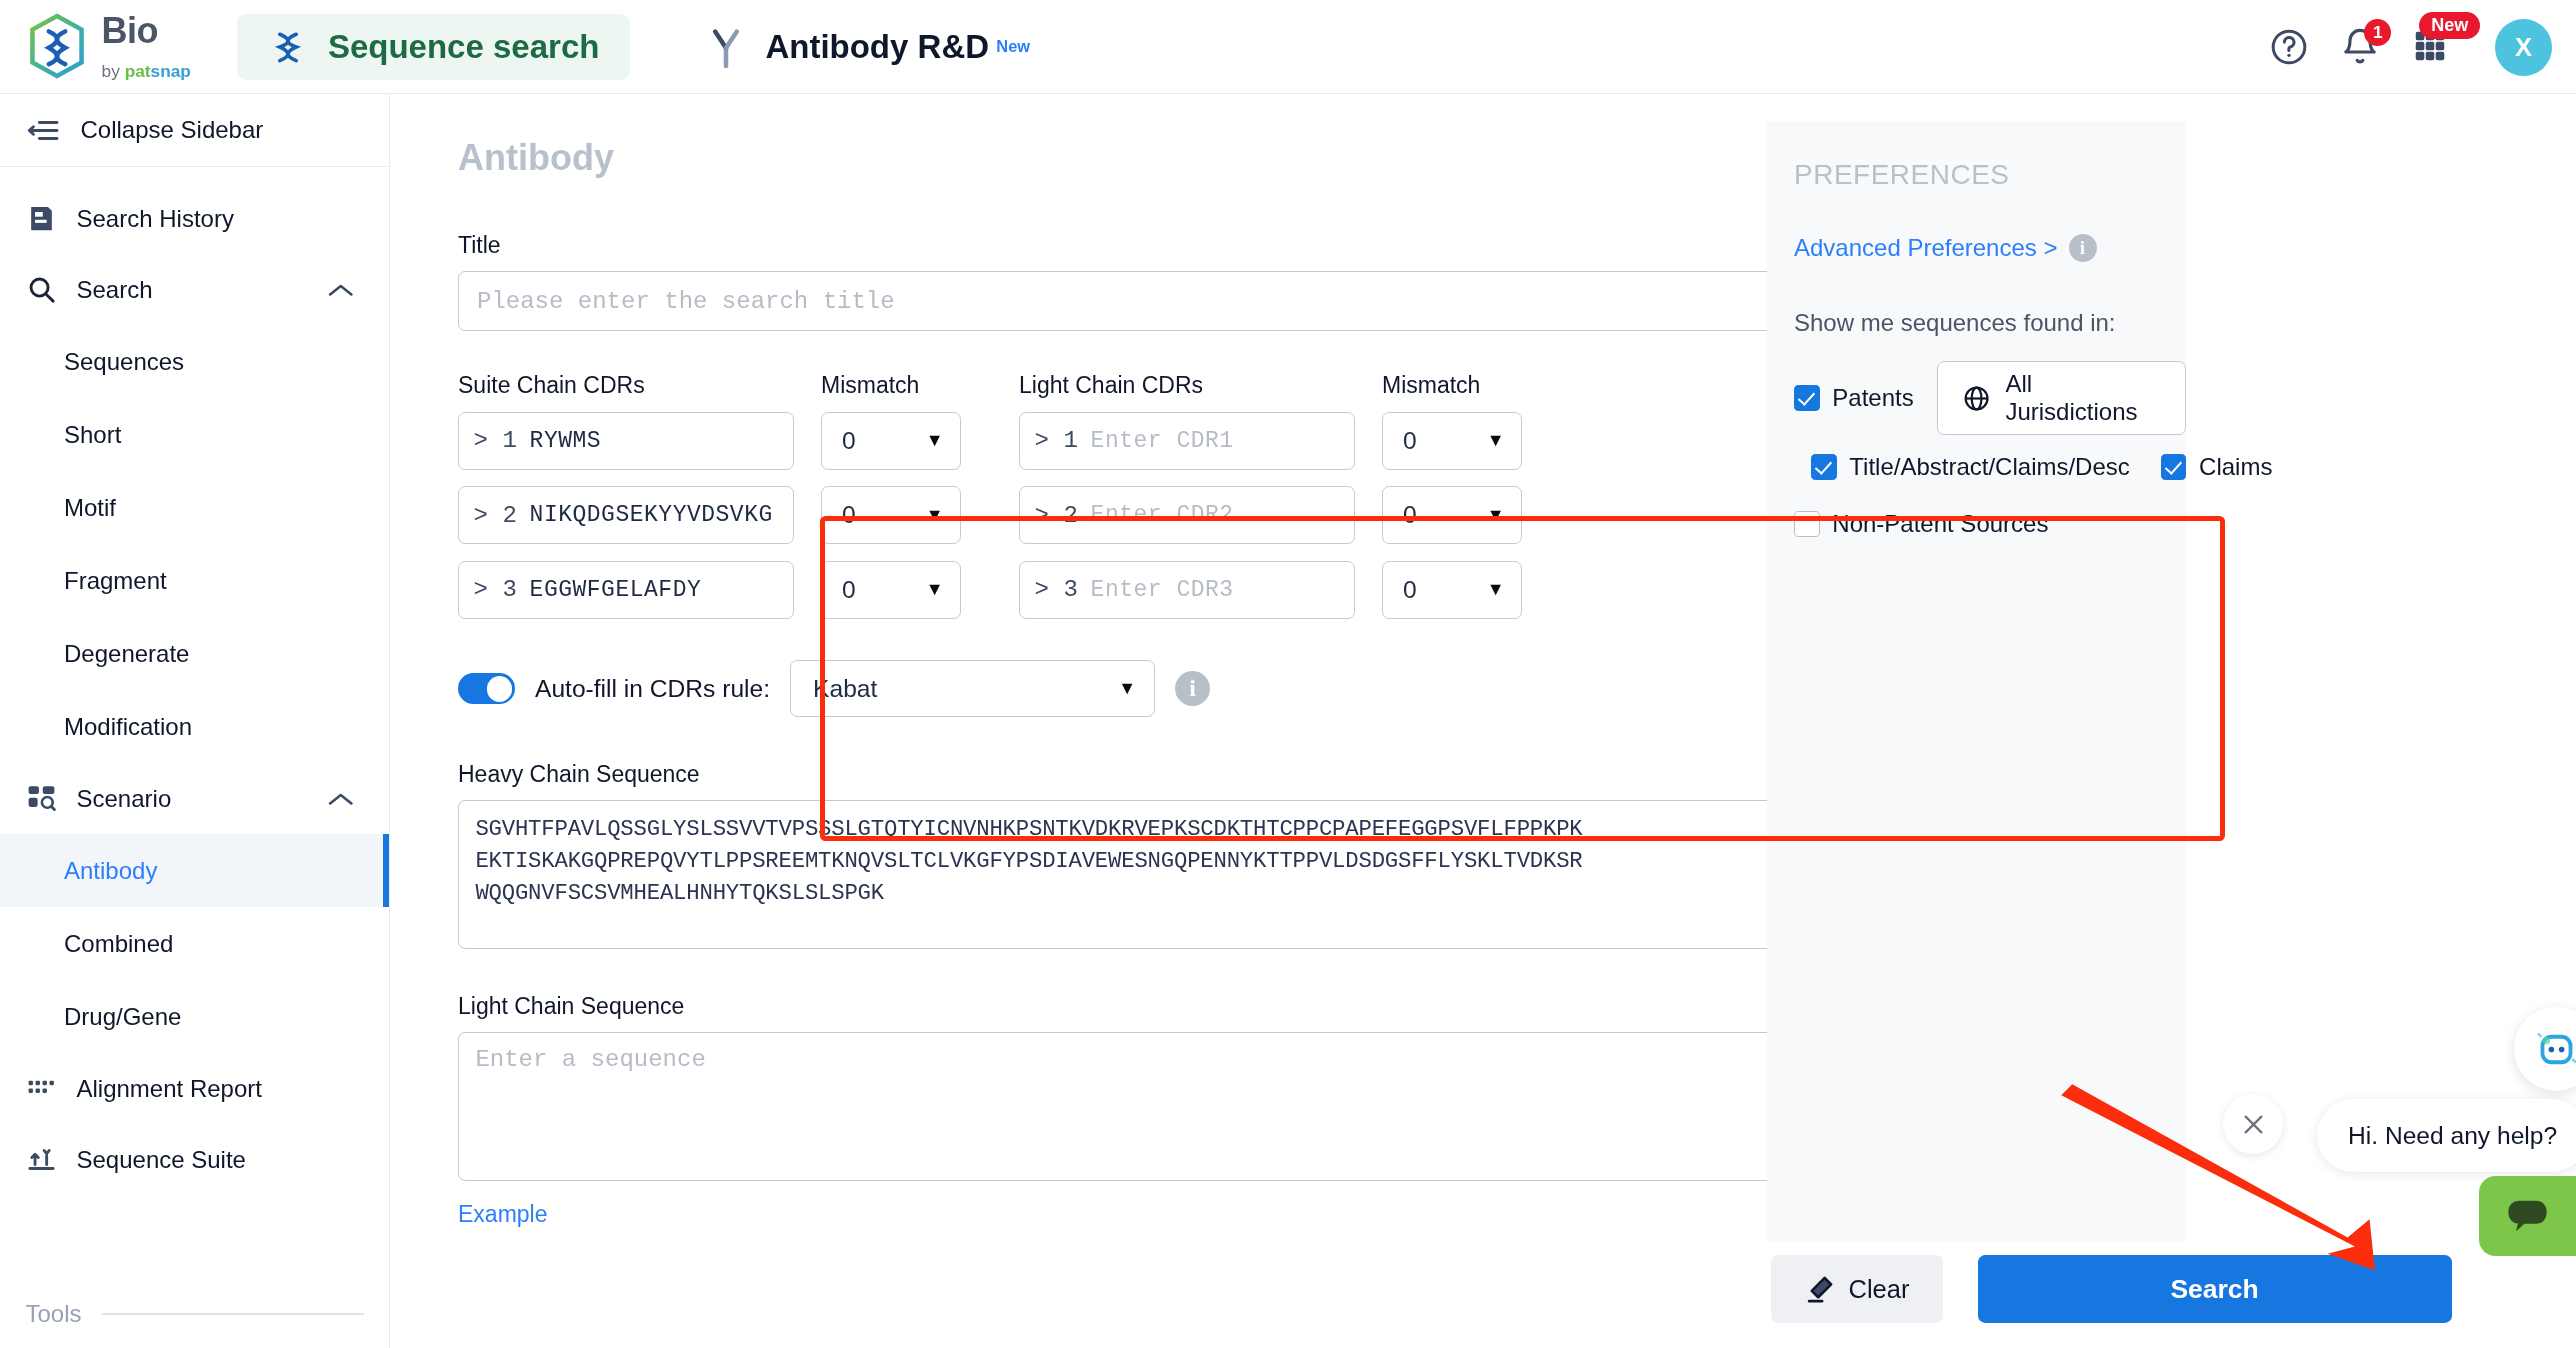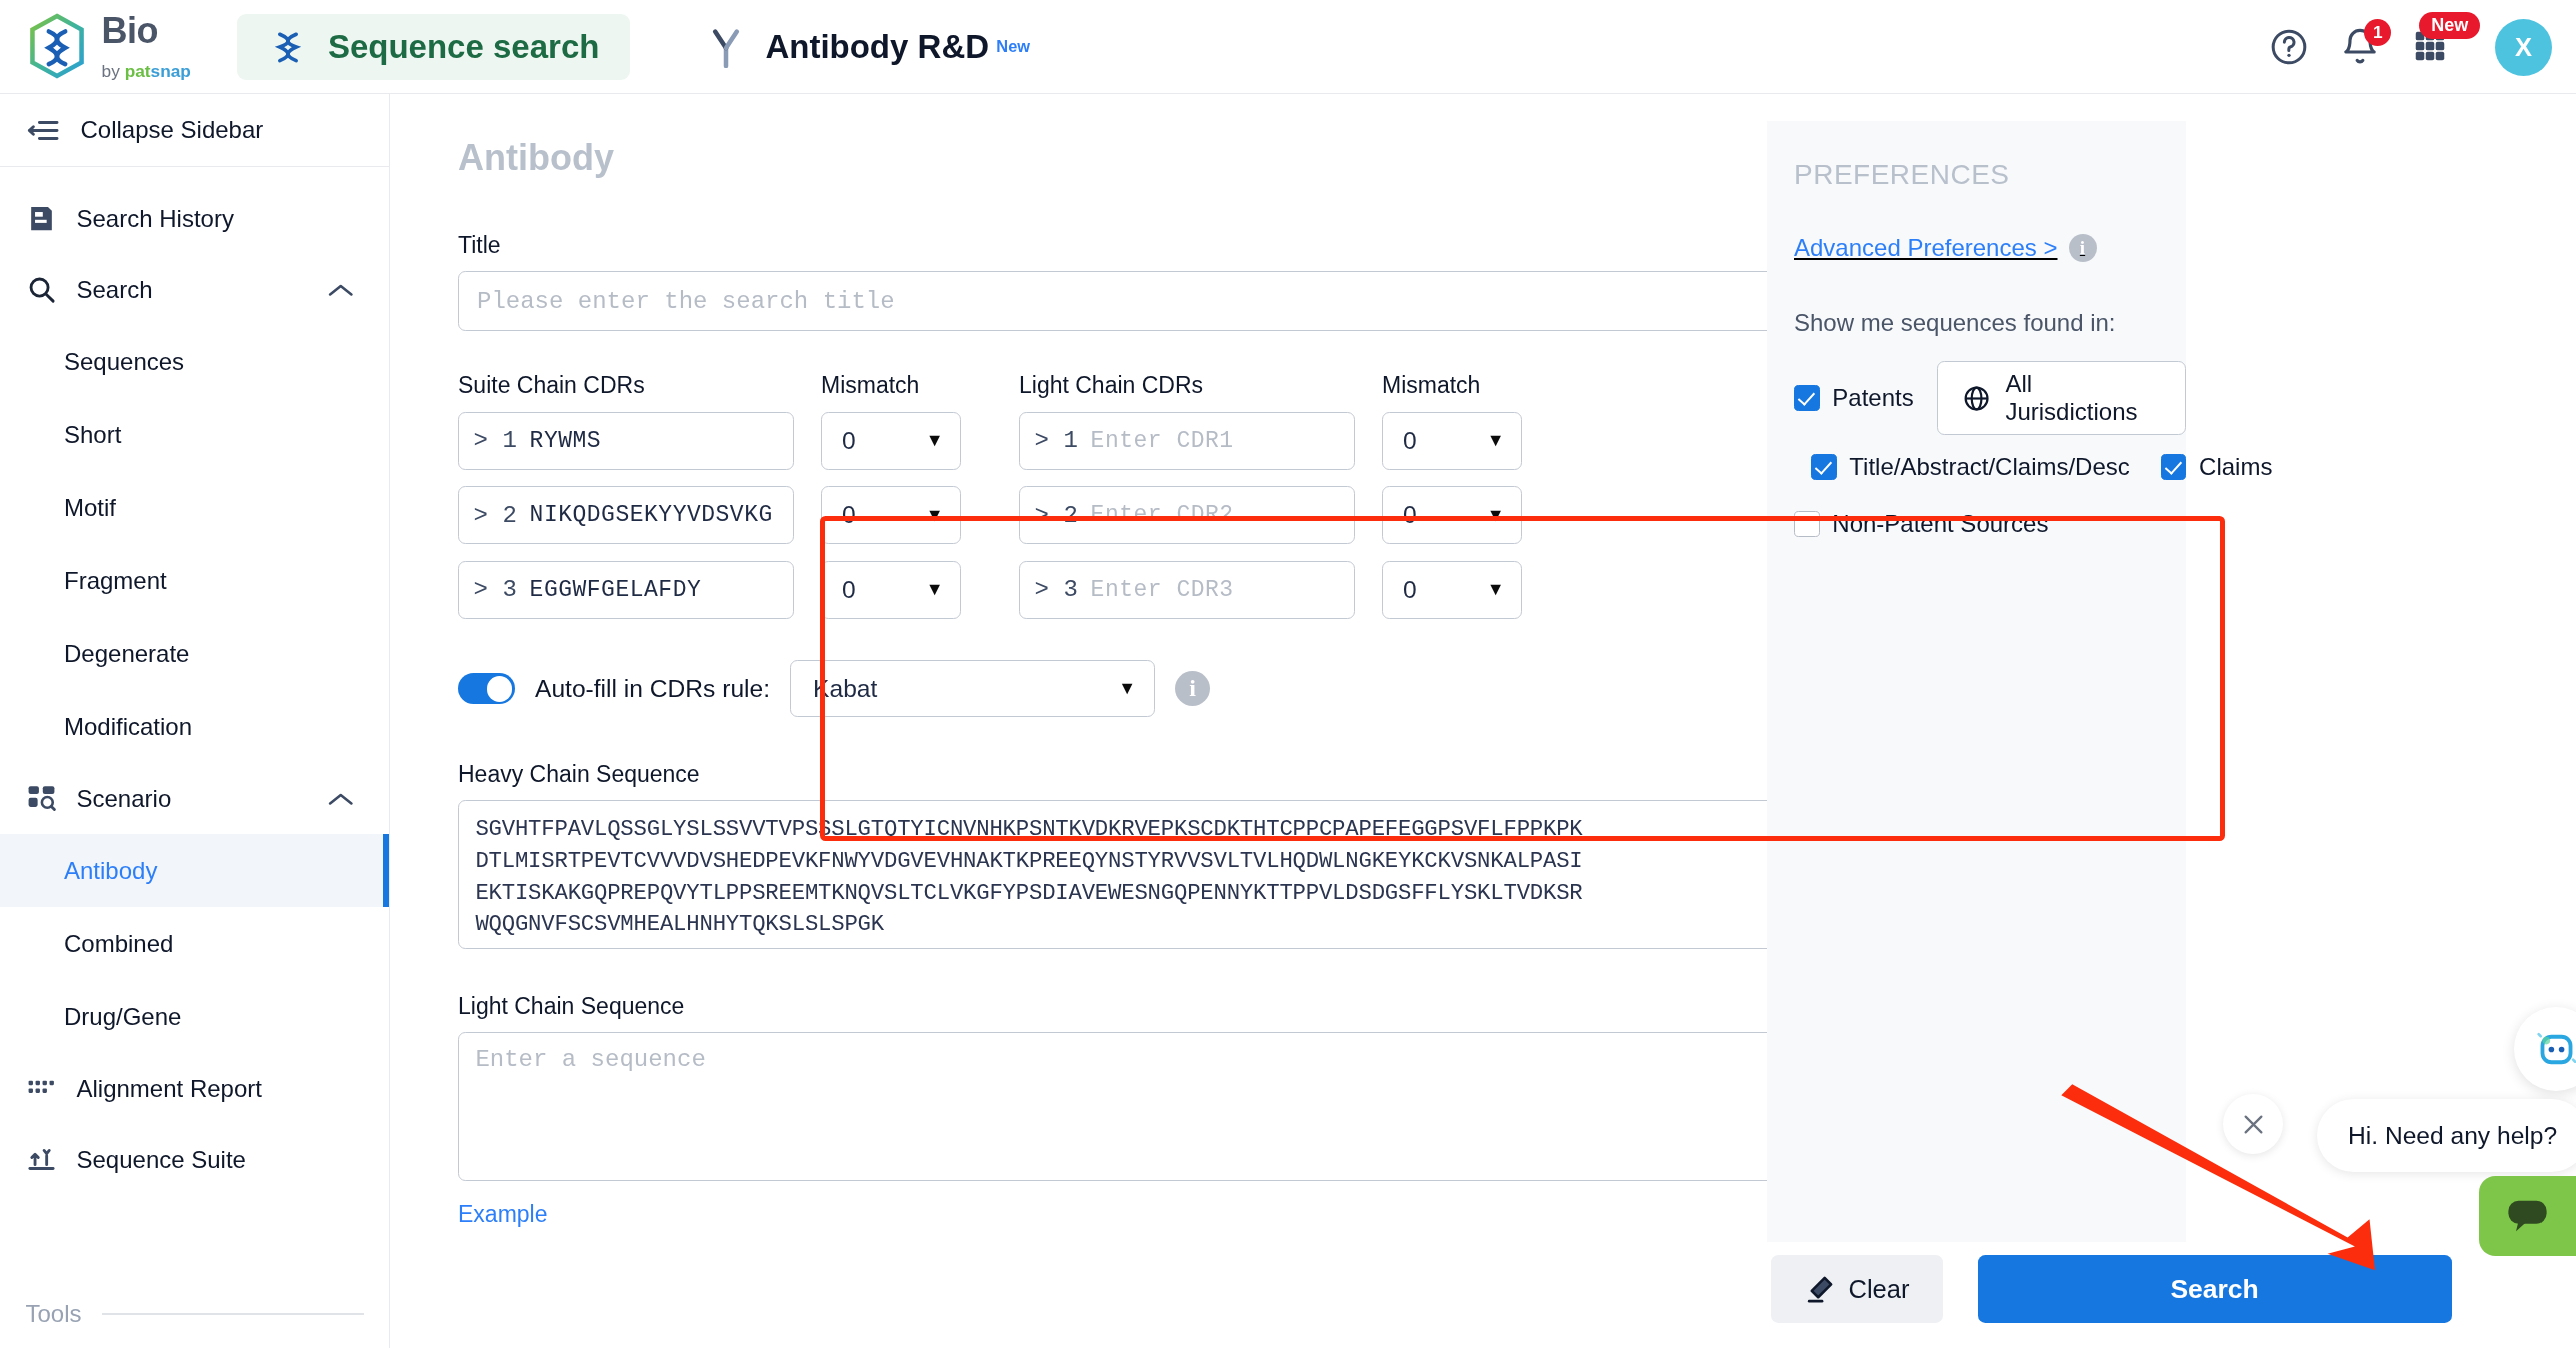--- a/index.html
+++ b/index.html
@@ -185,21 +185,21 @@
 
   
   .prefs {
     position: absolute; left: 1767px; top: 121px;
     width: 419px; height: 1133px; background: #f7f9fb;
   }
   .prefs-title {
     font-size: 28px; color: #b8c0cc; font-weight: 400;
     letter-spacing: 0.5px; margin: 38px 0 0 27px;
   }
-  .adv-row { display: flex; align-items: center; margin: 43px 0 0 27px; text-decoration: underline; }
+  .adv-row { display: flex; align-items: center; margin: 43px 0 0 27px; }
   .adv-link { font-size: 24px; color: #2d7ff9; cursor: pointer; }
   .adv-info {
     width: 28px; height: 28px; border-radius: 50%; background: #b9bfc9;
     color: #fff; font-size: 19px; font-weight: 700; margin-left: 11px;
     display: flex; align-items: center; justify-content: center;
     font-family: "Liberation Serif", serif; cursor: pointer;
   }
   .show-in { font-size: 24px; color: #4a5568; margin: 47px 0 0 27px; }
   .pref-row { display: flex; align-items: center; margin: 24px 0 0 27px; }
   .cb {
@@ -543,21 +543,20 @@
           <span class="rule-val">Kabat</span>
           <span class="caret">▼</span>
         </div>
         <div class="info-dot">i</div>
       </div>
 
       <div class="seq-block">
         <div class="fld-label">Heavy Chain Sequence</div>
         <div class="seq-area heavy">
           <div class="seq-line">SGVHTFPAVLQSSGLYSLSSVVTVPSSSLGTQTYICNVNHKPSNTKVDKRVEPKSCDKTHTCPPCPAPEFEGGPSVFLFPPKPK</div>
-          <div class="seq-line">DTLMISRTPEVTCVVVDVSHEDPEVKFNWYVDGVEVHNAKTKPREEQYNSTYRVVSVLTVLHQDWLNGKEYKCKVSNKALPASI</div>
           <div class="seq-line">EKTISKAKGQPREPQVYTLPPSREEMTKNQVSLTCLVKGFYPSDIAVEWESNGQPENNYKTTPPVLDSDGSFFLYSKLTVDKSR</div>
           <div class="seq-line">WQQGNVFSCSVMHEALHNHYTQKSLSLSPGK</div>
         </div>
       </div>
 
       <div class="seq-block">
         <div class="fld-label">Light Chain Sequence</div>
         <div class="seq-area light">
           <div class="seq-ph">Enter a sequence</div>
         </div>

